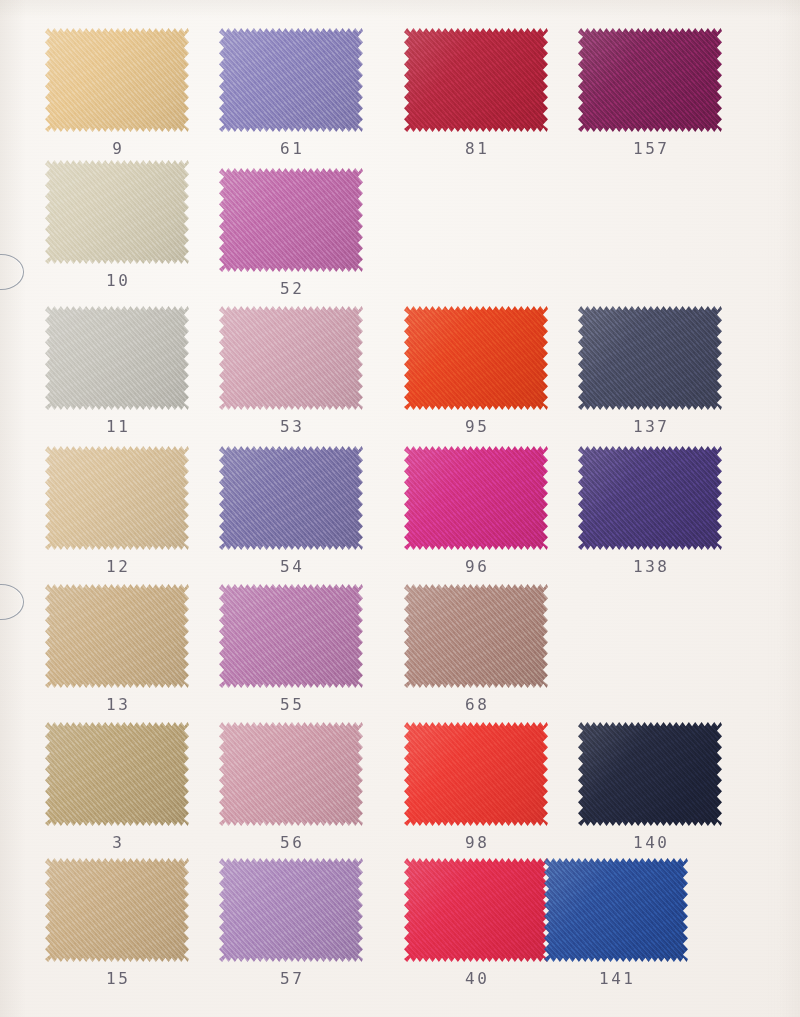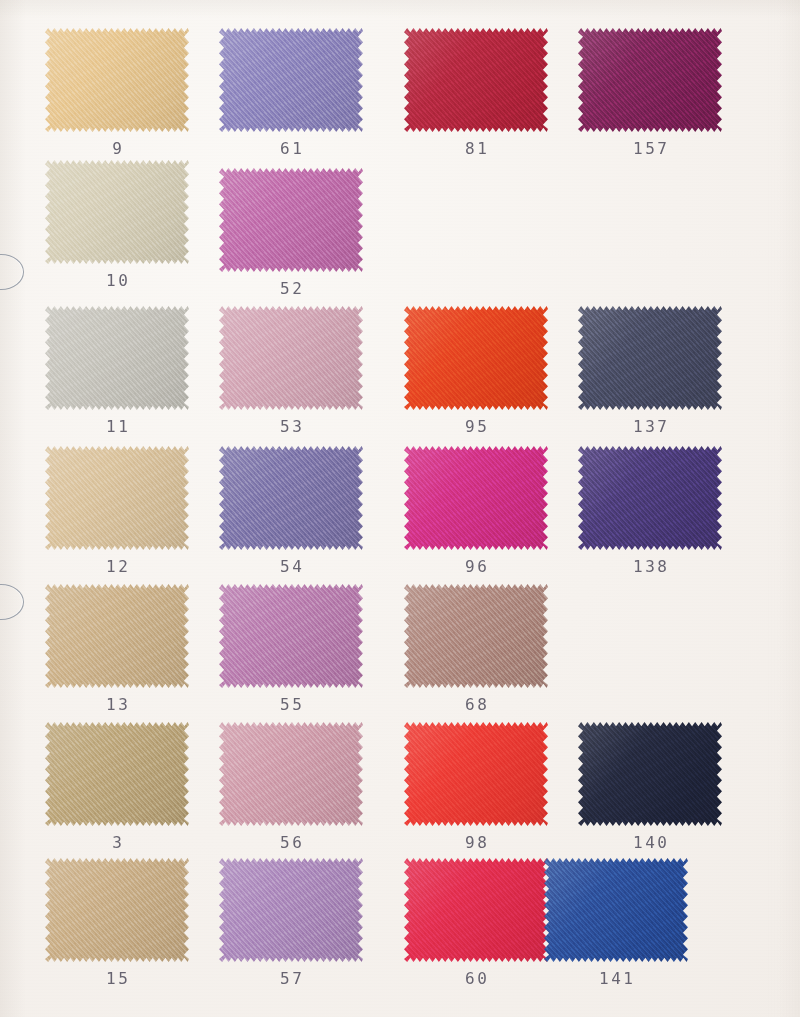--- a/index.html
+++ b/index.html
@@ -365,21 +365,21 @@
           <div class="chip-shadow"></div>
           <div class="chip" title="#AD8BBD" style="background: rgb(173, 139, 189);"></div>
         </div>
         <div class="chip-label">57</div>
       </div>
       <div class="swatch-cell" style="left: 389px; top: 858px;">
         <div class="chip-wrap">
           <div class="chip-shadow"></div>
           <div class="chip" title="#E32B4D" style="background: rgb(227, 43, 77);"></div>
         </div>
-        <div class="chip-label">60</div>
+        <div class="chip-label">40</div>
       </div>
       <div class="swatch-cell" style="left: 529px; top: 858px;">
         <div class="chip-wrap">
           <div class="chip-shadow"></div>
           <div class="chip" title="#294D9A" style="background: rgb(41, 77, 154);"></div>
         </div>
         <div class="chip-label">141</div>
       </div>
     </div>
 

